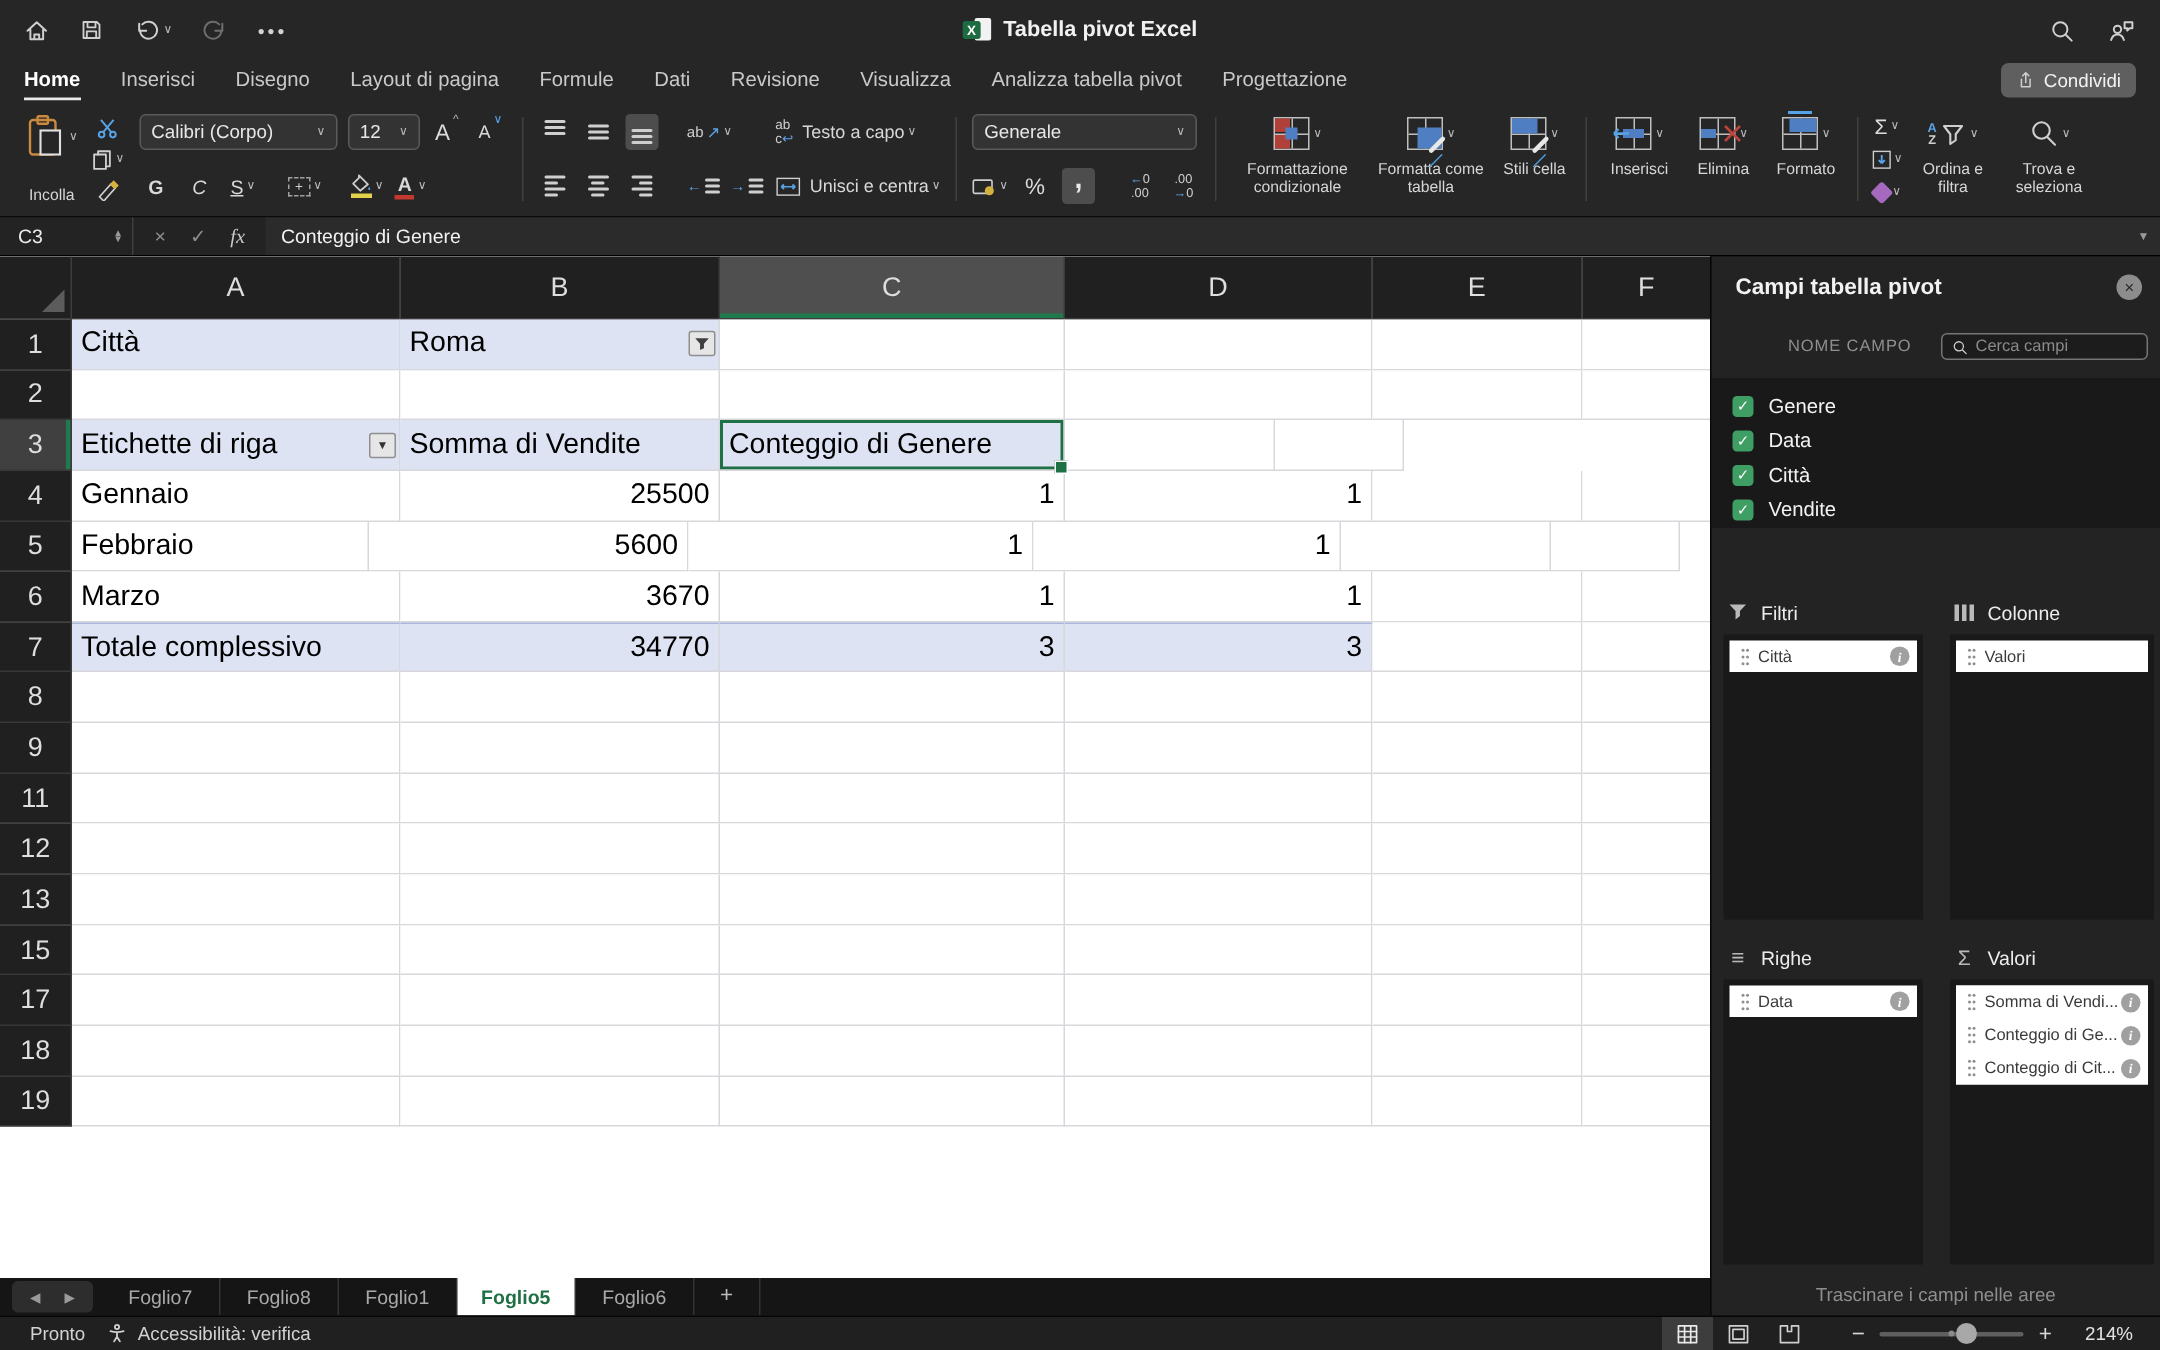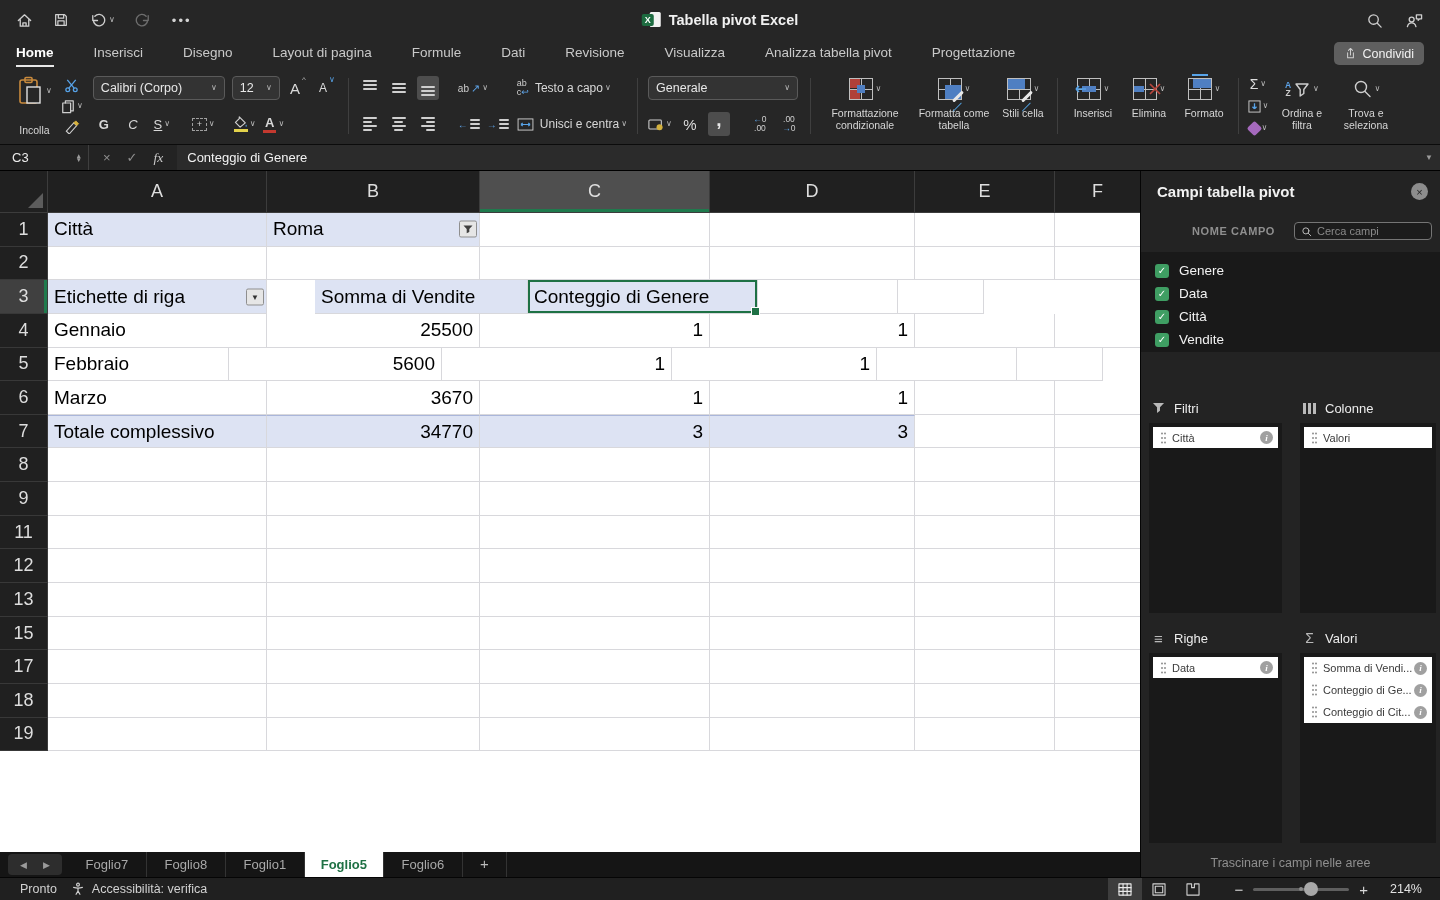--- a/index.html
+++ b/index.html
@@ -17,21 +17,21 @@
   .tb-dots { color:#d2d2d2; font-size:13px; letter-spacing:2px; }
   .chev { color:#b9b9b9; font-size:8px; line-height:1; }
   .tb-title { position:absolute; left:50%; transform:translateX(-50%); display:flex; align-items:center; gap:8px; color:#f1f1f1; font-size:14.5px; font-weight:700; }
   .xlicon { position:relative; width:19px; height:18px; }
   .xlicon .page { position:absolute; right:0; top:1px; width:11px; height:15px; background:#f2f2f2; border-radius:1.5px; }
   .xlicon .sq { position:absolute; left:0; top:3px; width:12px; height:12px; background:#1d6b40; border-radius:2px; color:#fff; font-size:9px; font-weight:700; display:flex; align-items:center; justify-content:center; }
   .tb-right { margin-left:auto; display:flex; align-items:center; gap:22px; }
 
   
   .tabrow { position:absolute; top:40px; left:0; width:1440px; height:27px; background:#262626; display:flex; align-items:stretch; padding:0 16px; }
-  .rtabs { display:flex; gap:40px;align-items:center; }
+  .rtabs { display:flex; gap:27px;align-items:center; }
   .rtab { color:#c9c9c9; font-size:13.5px; line-height:25px; border-bottom:2.5px solid transparent; cursor:default; white-space:nowrap; }
   .rtab.active { color:#ffffff; font-weight:700; border-bottom-color:#e8e8e8; }
   .share-btn { margin-left:auto; align-self:center; height:23px; background:#5f5f5f; border:none; border-radius:5px; color:#f2f2f2; font-size:12.5px; font-family:inherit; display:flex; align-items:center; gap:6px; padding:0 10px; }
 
   
   .ribbon { position:absolute; top:67px; left:0; width:1440px; height:78px; background:#262626; border-bottom:1px solid #0b0b0b; display:flex; align-items:stretch; padding:5px 6px 4px 10px; }
   .grp { display:flex; flex-direction:column; justify-content:space-between; padding:2px 4px; }
   .rrow { display:flex; align-items:center; gap:7px; height:28px; }
   .vsep { width:1px; background:#3f3f3f; margin:6px 6px; }
   .sbtn { display:flex; align-items:center; justify-content:center; gap:2px; min-width:22px; height:24px; border-radius:3px; color:#d8d8d8; }
@@ -93,21 +93,21 @@
   .g-cell.active { box-shadow:inset 0 0 0 2px #1e7145; }
   .g-cell.active:after { content:""; position:absolute; right:-3px; bottom:-3px; width:7px; height:7px; background:#1e7145; border:1px solid #fff; z-index:4; }
   .cbadge { position:absolute; right:2px; top:50%; transform:translateY(-50%); width:18px; height:17px; background:#e6e6e6; border:1px solid #8f8f8f; border-radius:2px; display:flex; align-items:center; justify-content:center; color:#333; font-size:8px; z-index:2; }
 
   
   .panel { position:absolute; top:171px; left:1140px; width:300px; height:706px; background:#232323; border-left:1px solid #050505; color:#e8e8e8; }
   .p-titlerow { display:flex; align-items:center; justify-content:space-between; padding:12px 12px 0 16px; }
   .p-title { font-size:15px; font-weight:700; color:#f2f2f2; }
   .p-close { width:17px; height:17px; border-radius:50%; background:#8d8d8d; color:#262626; font-size:11px; display:flex; align-items:center; justify-content:center; }
   .p-fieldrow { margin-top:22px; display:flex; align-items:center; justify-content:space-between; padding:0 8px 0 16px; }
-  .p-fieldlabel { font-size:11px; font-weight:700; letter-spacing:0.6px; color:#8f8f8f;padding-left:35px; }
+  .p-fieldlabel { font-size:11px; font-weight:400; letter-spacing:0.6px; color:#8f8f8f;padding-left:35px; }
   .p-search { display:flex; align-items:center; gap:5px; width:138px; height:18px; background:#1c1c1c; border:1px solid #757575; border-radius:4px; padding:0 6px; }
   .p-search input { flex:1; min-width:0; background:transparent; border:none; outline:none; color:#d8d8d8; font-size:11px; font-family:inherit; }
   .p-search input::placeholder { color:#8a8a8a; }
   .p-fields { margin:12px 0 0; background:#191919; padding:7px 0; height:100px; }
   .p-field { display:flex; align-items:center; gap:10px; height:23px; padding-left:14px; font-size:13.5px; color:#f2f2f2; }
   .check { width:14px; height:14px; border-radius:3px; background:#3f9e63; color:#fff; font-size:10px; display:flex; align-items:center; justify-content:center; }
   .areas { display:grid; grid-template-columns:133px 136px; column-gap:18px; padding:0 8px 0 8px; }
   .areas.first { margin-top:45px; } .areas.second { margin-top:14px; }
   .ahead { display:flex; align-items:center; gap:8px; height:22px; font-size:13px; color:#ececec; padding-left:2px; }
   .ahead .aicon { width:15px; display:flex; justify-content:center; color:#b9b9b9; font-size:13px; }
@@ -622,21 +622,21 @@
         <div class="g-cell" style="width: 205px;"></div>
         <div class="g-cell" style="width: 140px;"></div>
         <div class="g-cell" style="width: 86px;"></div>
       </div>
       <div class="g-row" style="height: 33.65px;">
         <div class="g-rowhdr sel">3</div>
         <div class="g-cell pivot hdr" style="width: 219px;">
           <span>Etichette di riga</span>
           <span class="cbadge">▼</span>
         </div>
-        <div class="g-cell pivot hdr" style="width: 213px; margin-left: 48px;">
+        <div class="g-cell pivot hdr" style="width: 213px;">
           <span>Somma di Vendite</span>
         </div>
         <div class="g-cell pivot hdr active" style="width: 230px;">
           <span>Conteggio di Genere</span>
         </div>
         <div class="g-cell" style="width: 140px;"></div>
         <div class="g-cell" style="width: 86px;"></div>
       </div>
       <div class="g-row" style="height: 33.65px;">
         <div class="g-rowhdr">4</div>
@@ -650,21 +650,21 @@
           <span>1</span>
         </div>
         <div class="g-cell num" style="width: 205px;">
           <span>1</span>
         </div>
         <div class="g-cell" style="width: 140px;"></div>
         <div class="g-cell" style="width: 86px;"></div>
       </div>
       <div class="g-row" style="height: 33.65px;">
         <div class="g-rowhdr">5</div>
-        <div class="g-cell" style="width: 181px;">
+        <div class="g-cell" style="width: 198px;">
           <span>Febbraio</span>
         </div>
         <div class="g-cell num" style="width: 213px;">
           <span>5600</span>
         </div>
         <div class="g-cell num" style="width: 230px;">
           <span>1</span>
         </div>
         <div class="g-cell num" style="width: 205px;">
           <span>1</span>

